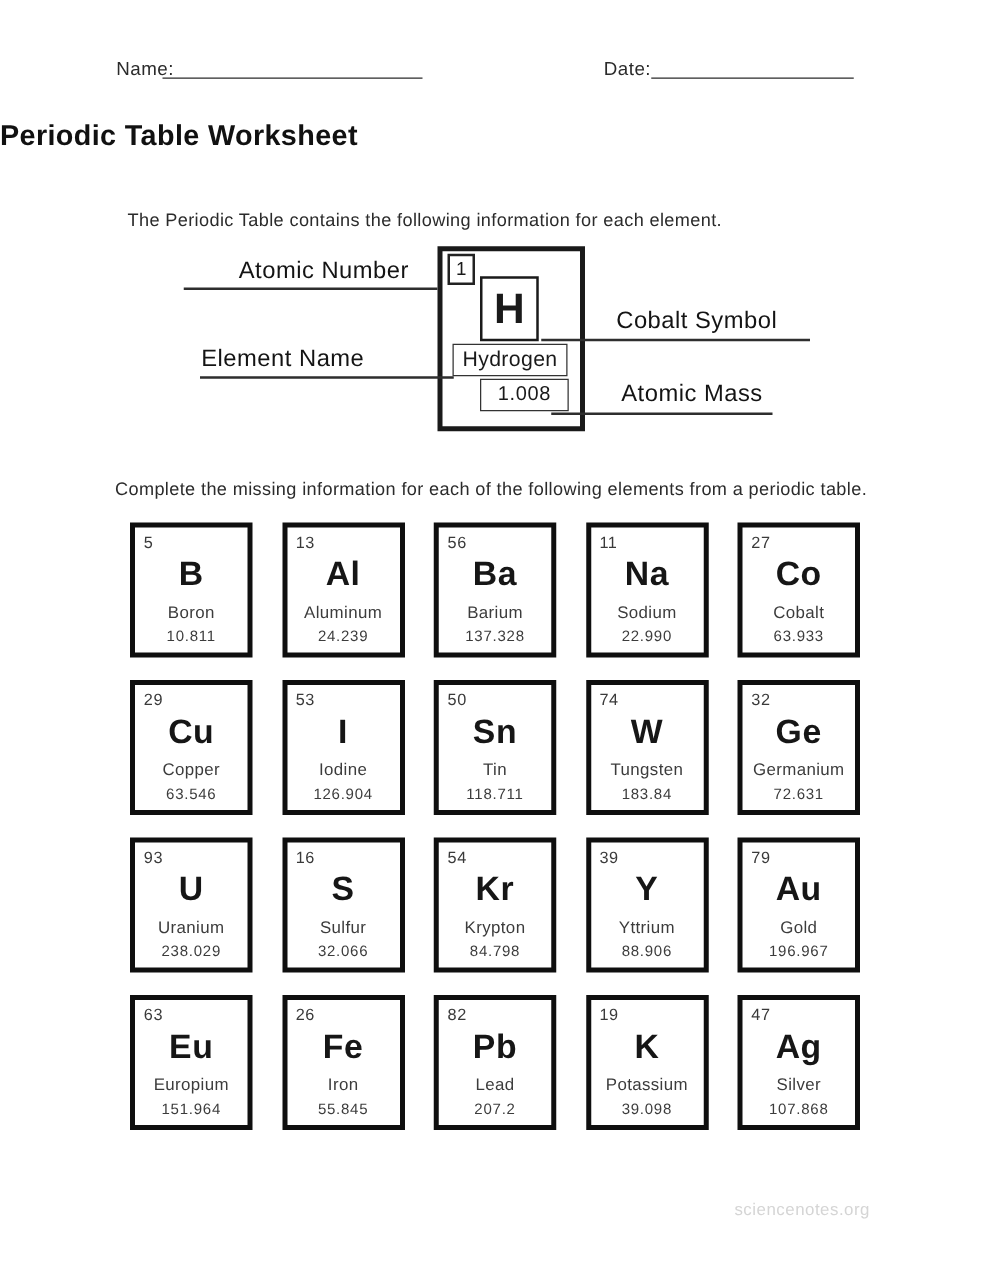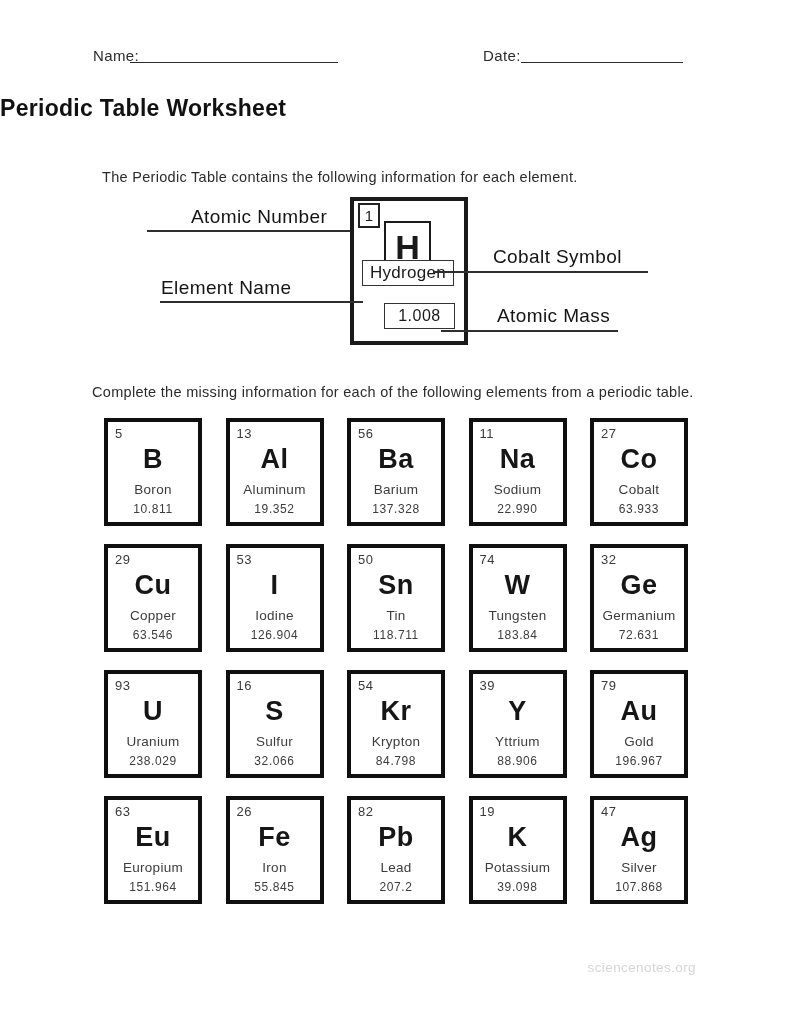--- a/index.html
+++ b/index.html
@@ -31,21 +31,21 @@
   .outer-box {
     left: 350px; top: 197px; width: 118px; height: 148px;
     border: 4px solid #1a1a1a; background: #ffffff;
   }
   .mini-box {
     display: flex; align-items: center; justify-content: center;
     background: #ffffff; color: #1a1a1a;
   }
   .num-box  { left: 358px; top: 203px; width: 22px;  height: 25px; border: 2px solid #222;   font-size: 15px; }
   .sym-box  { left: 384px; top: 221px; width: 47px;  height: 52px; border: 2.5px solid #1a1a1a; font-size: 34px; font-weight: bold; }
-  .name-box { left: 362px; top: 260px; width: 92px;  height: 26px; border: 1.5px solid #333; font-size: 17px; letter-spacing: 0.3px; }
+  .name-box { left: 362px; top: 275px; width: 92px;  height: 26px; border: 1.5px solid #333; font-size: 17px; letter-spacing: 0.3px; }
   .mass-box { left: 384px; top: 303px; width: 71px;  height: 26px; border: 1.5px solid #333; font-size: 16px; letter-spacing: 0.5px; }
 
   .callout-label { font-size: 19px; letter-spacing: 0.4px; color: #141414; white-space: nowrap; }
   .callout-line  { height: 0; border-top: 2px solid #2e2e2e; }
   .ln-atomic-number  { left: 147px; top: 230px; width: 203px; }
   .ln-element-name   { left: 160px; top: 301px; width: 203px; }
   .ln-element-symbol { left: 433px; top: 271px; width: 215px; }
   .ln-atomic-mass    { left: 441px; top: 330px; width: 177px; }
 
   
@@ -126,21 +126,21 @@
     <div class="anum">5</div>
     <div class="asym">B</div>
     <div class="aname">Boron</div>
     <div class="amass">10.811</div>
   </div>
 
   <div class="card">
     <div class="anum">13</div>
     <div class="asym">Al</div>
     <div class="aname">Aluminum</div>
-    <div class="amass">19.352</div>
+    <div class="amass">24.239</div>
   </div>
 
   <div class="card">
     <div class="anum">56</div>
     <div class="asym">Ba</div>
     <div class="aname">Barium</div>
     <div class="amass">137.328</div>
   </div>
 
   <div class="card">

